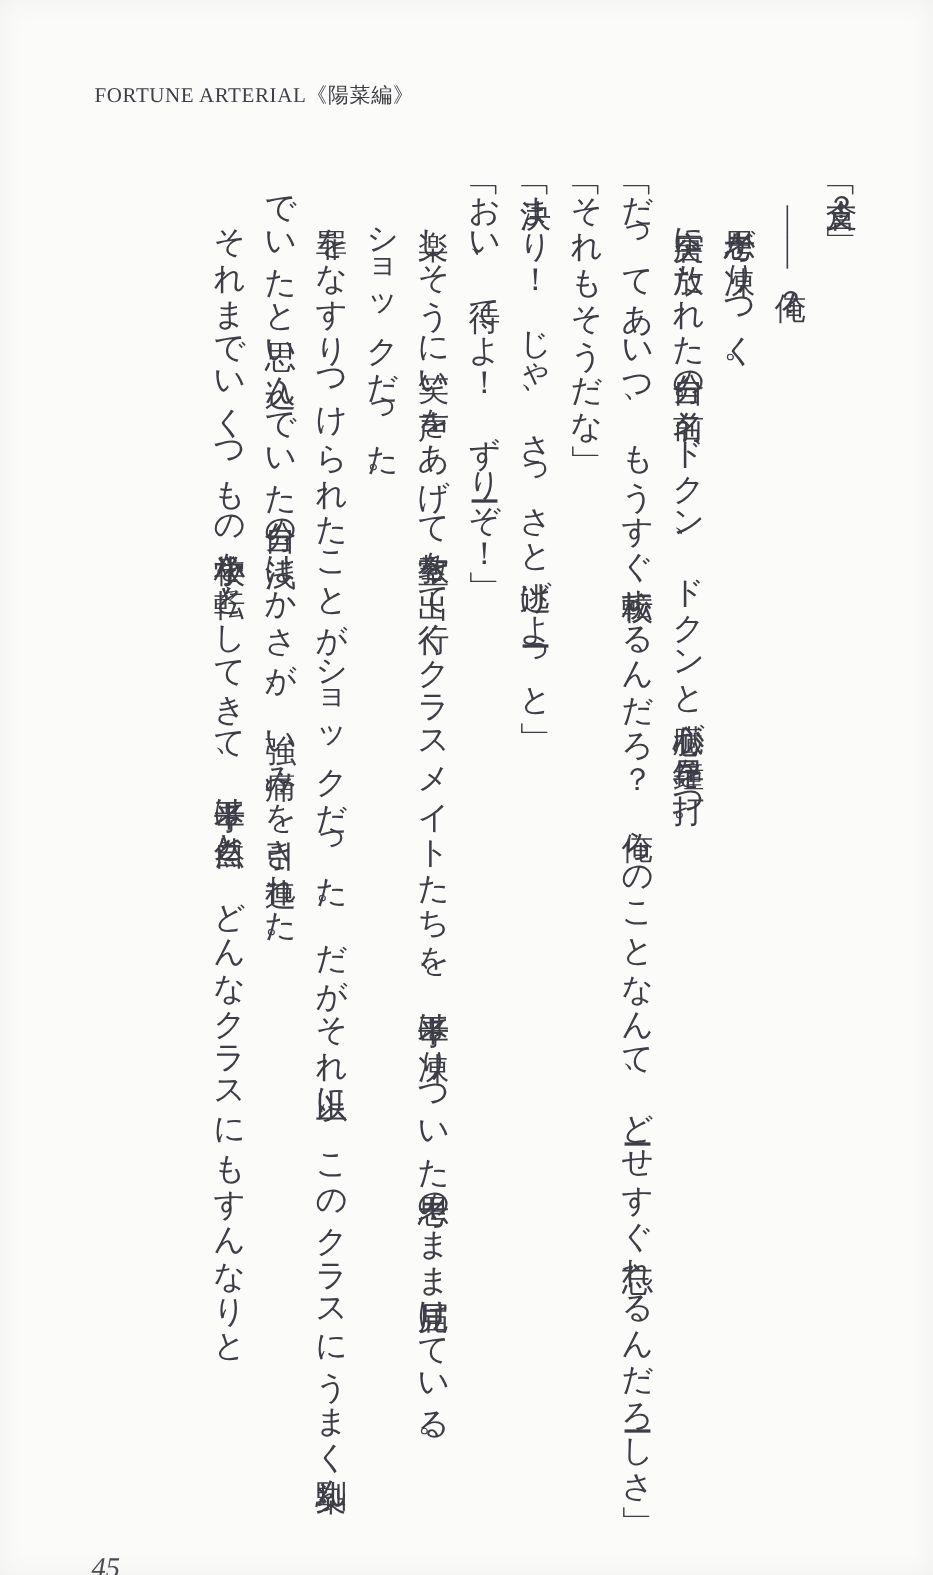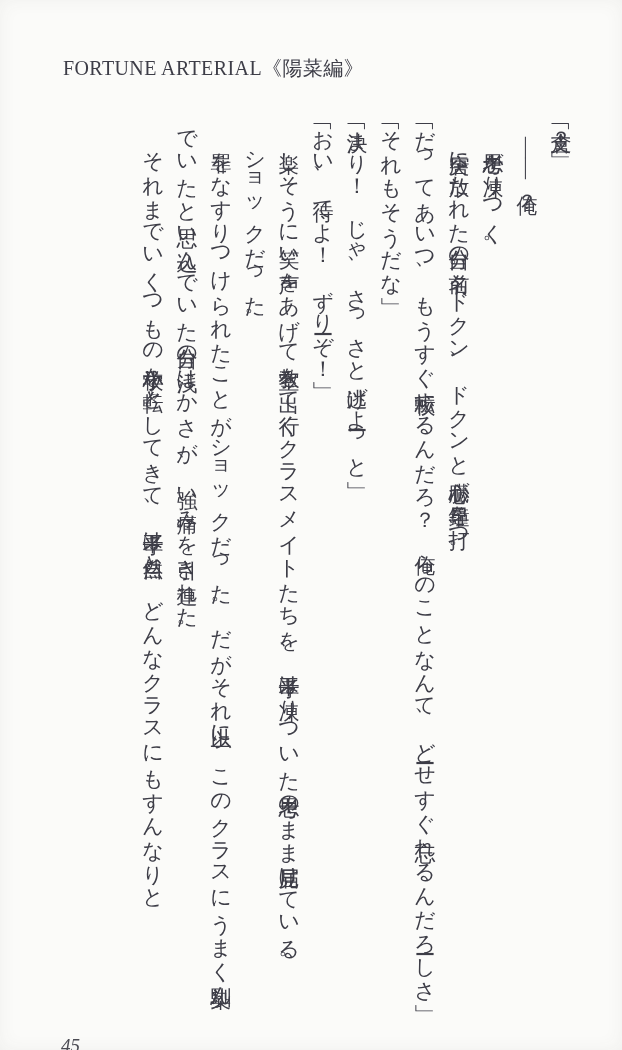--- a/index.html
+++ b/index.html
@@ -17,21 +17,21 @@
     width: 622px;
     height: 1050px;
     background: #fbfbf9;
     overflow: hidden;
     box-shadow: inset 0 0 18px rgba(60,60,70,0.06);
   }
   .running-header {
     position: absolute;
     left: 63px;
     top: 55px;
-    font-size: 20px;
+    font-size: 14px;
     letter-spacing: 0.4px;
     color: #3d3d47;
     white-space: nowrap;
   }
   .text-vertical {
     position: absolute;
     top: 116px;
     right: 44px;
     height: 884px;
     writing-mode: vertical-rl;

